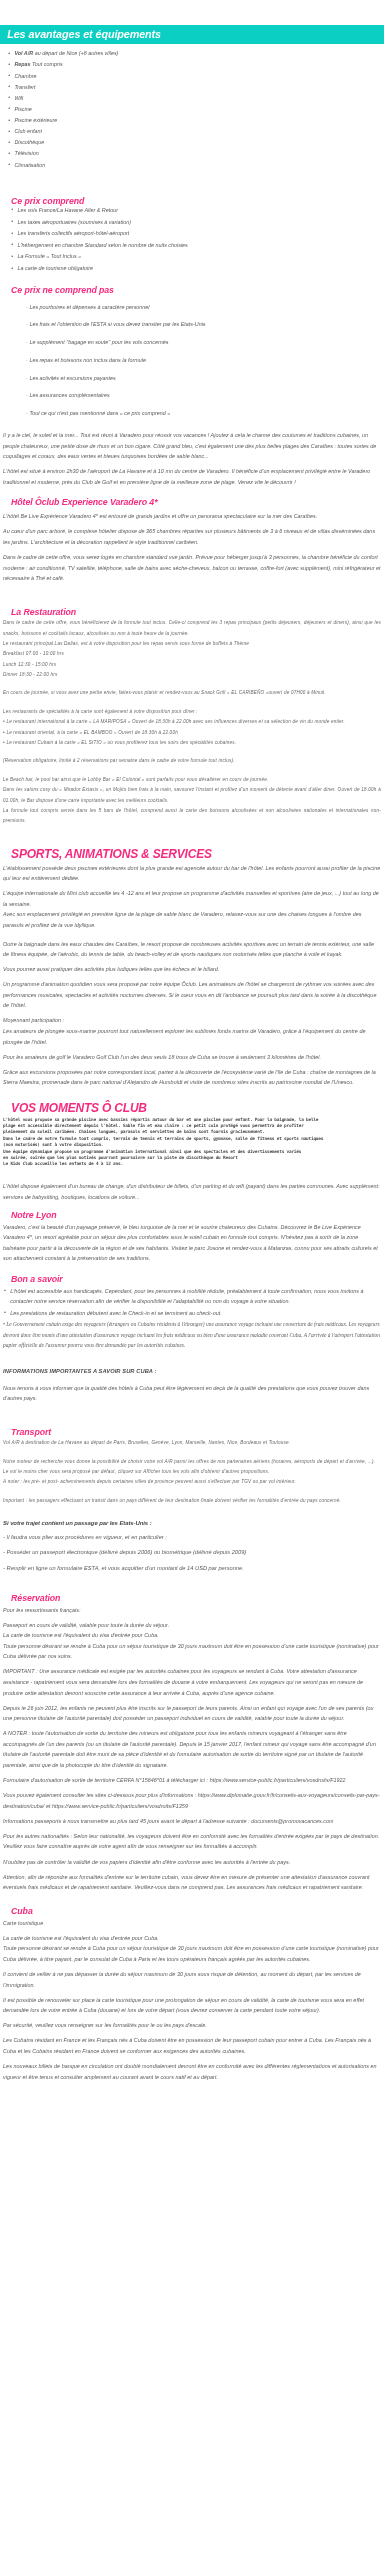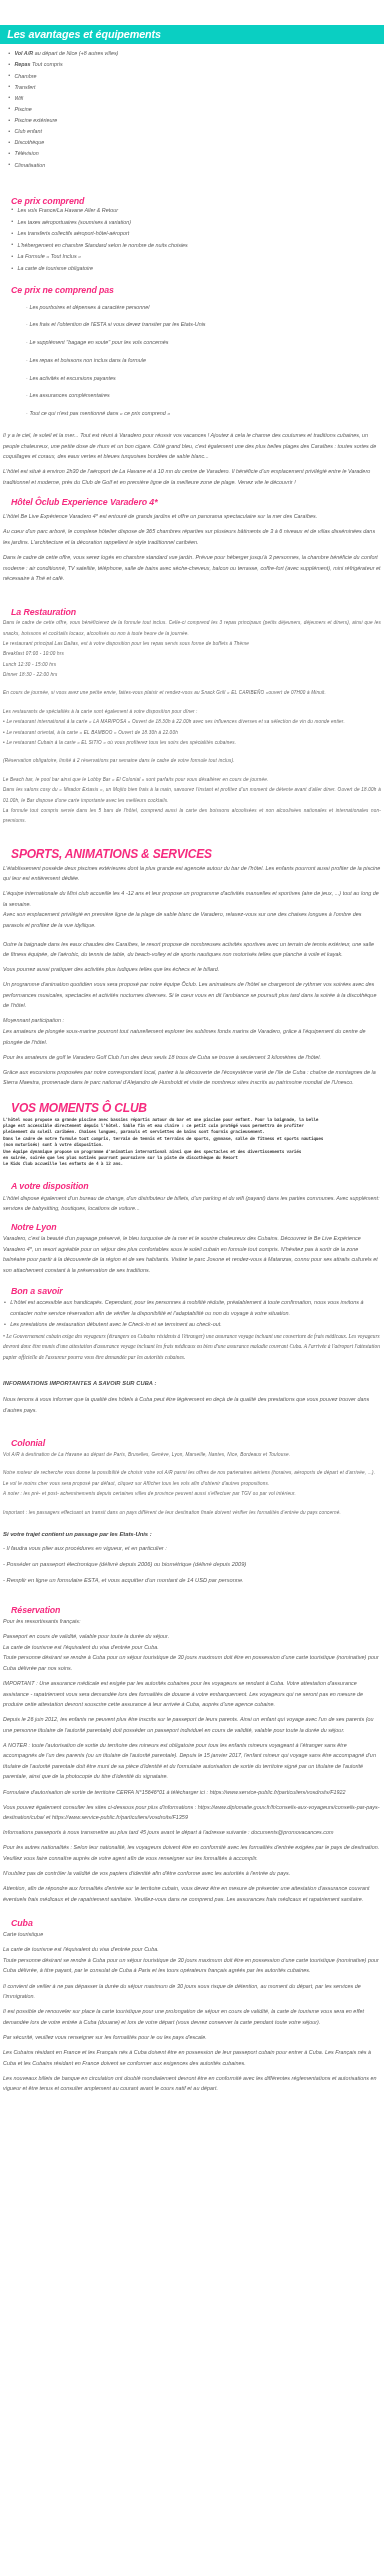--- a/index.html
+++ b/index.html
@@ -297,21 +297,20 @@
       <div>(non motorisés) sont à votre disposition.</div>
       <div>Une équipe dynamique propose un programme d'animation international ainsi que des spectacles et des divertissements variés</div>
       <div>en soirée, soirée que les plus motivés pourront poursuivre sur la piste de discothèque du Resort</div>
       <div>Le Kids Club accueille les enfants de 4 à 12 ans.</div>
     </div>
   </div>
 
   <div style="height:13.4px"></div>
 
   <div class="section">
-    <div class="h-pink">A votre disposition</div>
     <div class="body-text">L'hôtel dispose également d'un bureau de change, d'un distributeur de billets, d'un parking et du wifi (payant) dans les parties communes. Avec supplément: services de babysitting, boutiques, locations de voiture...</div>
   </div>
 
   <div style="height:8.2px"></div>
 
   <div class="section">
     <div class="h-pink">Notre Lyon</div>
     <div class="body-text">Varadero, c'est la beauté d'un paysage préservé, le bleu turquoise de la mer et le sourire chaleureux des Cubains. Découvrez le Be Live Expérience Varadero 4*, un resort agréable pour un séjour des plus confortables sous le soleil cubain en formule tout compris. N'hésitez pas à sortir de la zone balnéaire pour partir à la découverte de la région et de ses habitants. Visitez le parc Josone et rendez-vous à Matanzas, connu pour ses attraits culturels et son attachement constant à la préservation de ses traditions.</div>
   </div>
 
@@ -330,21 +329,21 @@
 
   <div class="section">
     <div class="sub-h">INFORMATIONS IMPORTANTES A SAVOIR SUR CUBA :</div>
     <div class="gap-md"></div>
     <div class="body-text">Nous tenons à vous informer que la qualité des hôtels à Cuba peut être légèrement en deçà de la qualité des prestations que vous pouvez trouver dans d'autres pays.</div>
   </div>
 
   <div style="height:23px"></div>
 
   <div class="section">
-    <div class="h-pink">Colonial</div>
+    <div class="h-pink">Transport</div>
     <div class="wide-block">Vol A/R à destination de La Havane au départ de Paris, Bruxelles, Genève, Lyon, Marseille, Nantes, Nice, Bordeaux et Toulouse.</div>
     <div class="gap-md"></div>
     <div class="wide-block">Notre moteur de recherche vous donne la possibilité de choisir votre vol A/R parmi les offres de nos partenaires aériens (horaires, aéroports de départ et d'arrivée, ...).</div>
     <div class="wide-block">Le vol le moins cher vous sera proposé par défaut, cliquez sur Afficher tous les vols afin d'obtenir d'autres propositions.</div>
     <div class="wide-block">A noter : les pré- et post- acheminements depuis certaines villes de province peuvent aussi s'effectuer par TGV ou par vol intérieur.</div>
     <div class="gap-md"></div>
     <div class="wide-block">Important : les passagers effectuant un transit dans un pays différent de leur destination finale doivent vérifier les formalités d'entrée du pays concerné.</div>
     <div class="gap-lg"></div>
     <div class="strong-line">Si votre trajet contient un passage par les Etats-Unis :</div>
     <div class="gap-md"></div>

